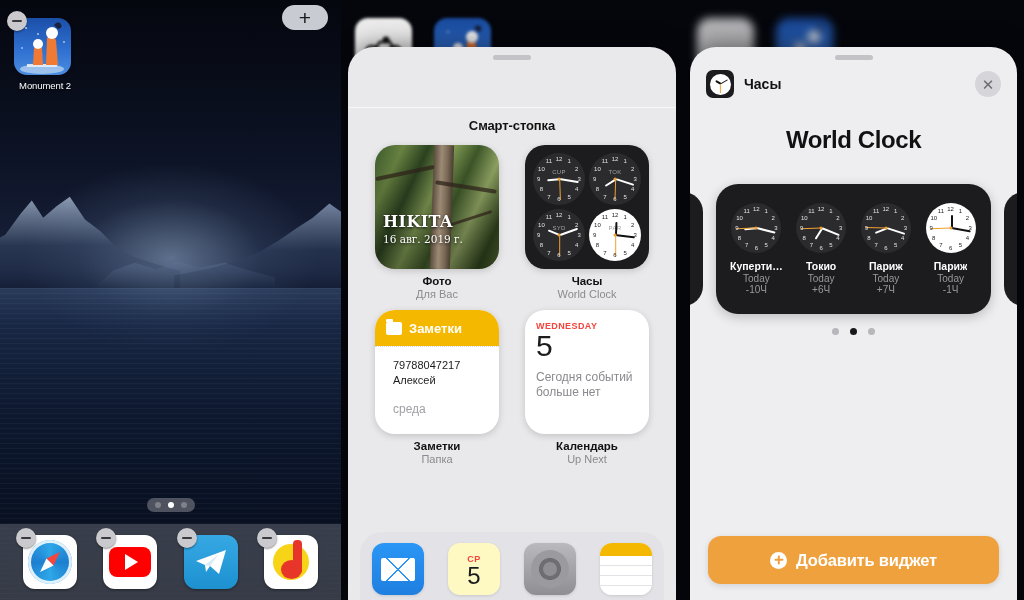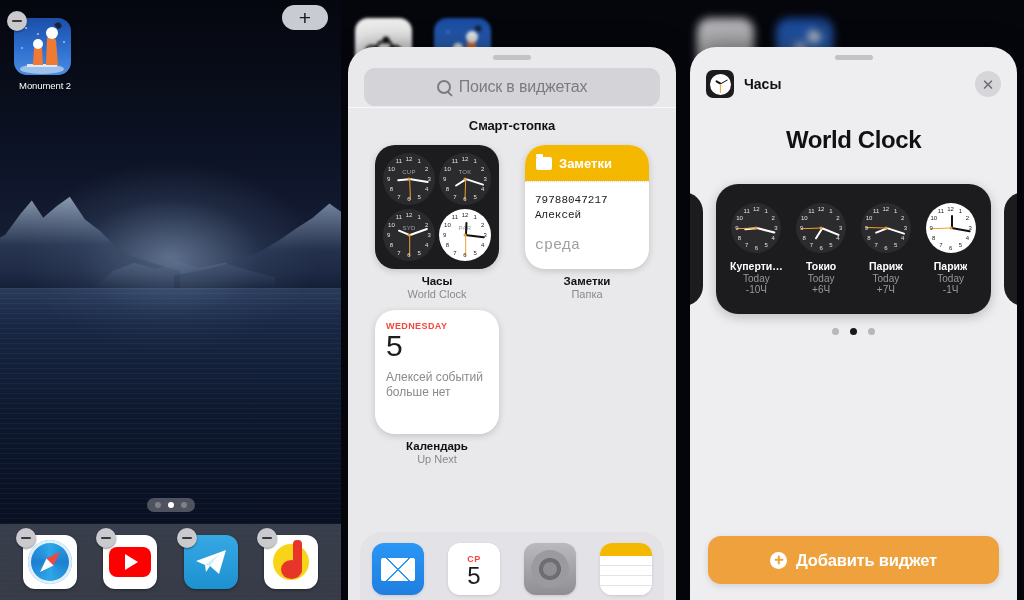--- a/index.html
+++ b/index.html
@@ -253,23 +253,23 @@
   
   .notes-tile { background:#fff; }
   .notes-head {
     height:36px; background:#f5b800; display:flex; align-items:center; gap:7px; padding:0 11px;
   }
   .folder-ic {
     width:16px;height:13px;background:#fff;border-radius:2px;position:relative;
   }
   .folder-ic::before{content:"";position:absolute;top:-3px;left:0;width:7px;height:3px;background:#fff;border-radius:1px 1px 0 0;}
   .notes-head-t { color:#fff; font-size:13px; font-weight:bold; }
-  .notes-body { padding:11px 10px 0;font-family:Liberation Mono, monospace; }
+  .notes-body { padding:11px 18px 0; }
   .notes-l { font-size:11px; color:#1c1c1e; line-height:1.35; }
-  .notes-dim { font-size:15px; color:#a0a0a5; margin-top:14px; }
+  .notes-dim { font-size:12px; color:#a0a0a5; margin-top:14px; }
   .dotline { height:1px; border-top:1px dotted #d8d8dc; margin:0 0 0; }
 
   
   .cal-tile { background:#fff; padding:11px; }
   .cal-day { font-size:9px; font-weight:bold; color:#f5453c; letter-spacing:0.4px;}
   .cal-num { font-size:30px; color:#1c1c1e; line-height:1.05; font-weight:300; margin-top:-1px;}
   .cal-msg { font-size:12px; color:#8a8a8f; line-height:1.32; margin-top:8px;}
 
   
   .bottom-row {
@@ -277,21 +277,21 @@
     background:rgba(226,226,230,0.85); border-radius:22px;
     display:flex; align-items:flex-start; justify-content:space-around; padding-top:11px;
   }
   .brow-ic { width:52px;height:52px;border-radius:12px;overflow:hidden;background:#fff;
     box-shadow:0 1px 3px rgba(0,0,0,0.12); display:flex;align-items:center;justify-content:center;}
   .ic-mail { background:linear-gradient(to bottom,#2a96f5,#1f7fe0); }
   .env { width:34px;height:23px;background:#fff;border-radius:2px;position:relative;overflow:hidden;}
   .env::after{content:"";position:absolute;top:0;left:0;width:34px;height:23px;
     background:linear-gradient(135deg,transparent 48%,#2a96f5 48.5%,#2a96f5 51%,transparent 51.5%),
                linear-gradient(-135deg,transparent 48%,#2a96f5 48.5%,#2a96f5 51%,transparent 51.5%);}
-  .ic-cal2 { background:#ffffff; flex-direction:column; }
+  .ic-cal2 { background:#fef9c3; flex-direction:column; }
   .cal2-d { font-size:9px;font-weight:bold;color:#f5453c;letter-spacing:0.5px;margin-top:4px;}
   .cal2-n { font-size:24px;color:#1c1c1e;font-weight:300;line-height:1;}
   .ic-set { background:linear-gradient(to bottom,#b9b9be,#8e8e93); }
   .gear { width:38px;height:38px;border-radius:50%;
     background:radial-gradient(circle,#8e8e93 0 34%, #5a5a5e 34% 40%, #9a9a9f 40% 100%);
     position:relative;}
   .gear::after{content:"";position:absolute;inset:8px;border-radius:50%;border:4px solid #6d6d72;}
   .ic-notes2 { background:#fff; flex-direction:column; align-items:stretch; }
   .n2-top { height:13px; background:#f5b800; }
   .n2-lines { flex:1; background:repeating-linear-gradient(to bottom,#fff 0 9px,#e3e3e7 9px 10px); }
@@ -448,32 +448,40 @@
           <circle cx="24" cy="30" r="5" fill="#fff"></circle>
           <path d="M33 24 q5-4 9 2 l2 28 h-12 z" fill="#ef7a33"></path>
           <circle cx="38" cy="19" r="6" fill="#fff"></circle>
           <path d="M40 10 q4-5 7-1 q2 4 -3 5 z" fill="#17233f"></path>
         </svg>
       </div>
     </div>
 
     <div class="sheet">
       <div class="grabber"></div>
-      <div class="search-wrap">
-        <div class="search-box">
-          <span class="mag"></span>
-          <span class="search-ph">Поиск в виджетах</span>
-        </div>
-      </div>
 
       <div class="sheet-inner">
         <div class="section-title">Смарт-стопка</div>
 
         <div class="widget-grid">
 
+          <div class="wcell">
+            <div class="wtile photo-tile">
+              <div class="trunk"></div>
+              <div class="branch" style="left:0;top:26px;width:60px;height:4px;transform:rotate(-12deg);"></div>
+              <div class="branch" style="right:2px;top:40px;width:62px;height:4px;transform:rotate(9deg);"></div>
+              <div class="branch" style="right:6px;top:72px;width:46px;height:3px;transform:rotate(-18deg);"></div>
+              <div class="photo-txt">
+                <div class="photo-title">HIKITA</div>
+                <div class="photo-date">16 авг. 2019 г.</div>
+              </div>
+            </div>
+            <div class="wname">Фото</div>
+            <div class="wsub">Для Вас</div>
+          </div>
 
           <div class="wcell">
             <div class="wtile clock-tile">
               <div class="cface">
                 <span class="ccity">CUP</span>
                 <span class="hand h-hour" style="transform:rotate(265deg)"></span>
                 <span class="hand h-min" style="transform:rotate(99deg)"></span>
                 <span class="hand h-sec" style="transform:rotate(178deg)"></span>
                 <span class="cpin"></span>
               <span class="cnum" style="left: 50%; top: 11%;">12</span>
@@ -565,21 +573,21 @@
               </div>
             </div>
             <div class="wname">Заметки</div>
             <div class="wsub">Папка</div>
           </div>
 
           <div class="wcell">
             <div class="wtile cal-tile">
               <div class="cal-day">WEDNESDAY</div>
               <div class="cal-num">5</div>
-              <div class="cal-msg">Алексей событий больше нет</div>
+              <div class="cal-msg">Сегодня событий больше нет</div>
             </div>
             <div class="wname">Календарь</div>
             <div class="wsub">Up Next</div>
           </div>
         </div>
 
         <div class="bottom-row">
           <div class="brow-ic ic-mail">
               <span class="env"></span>
             </div>

